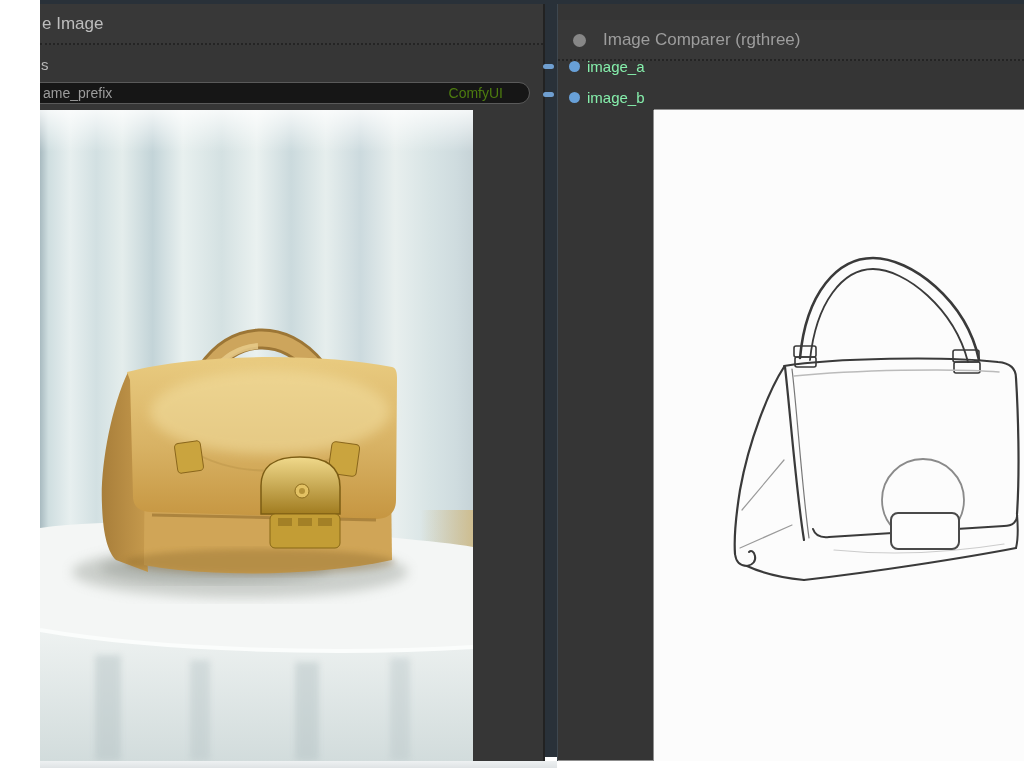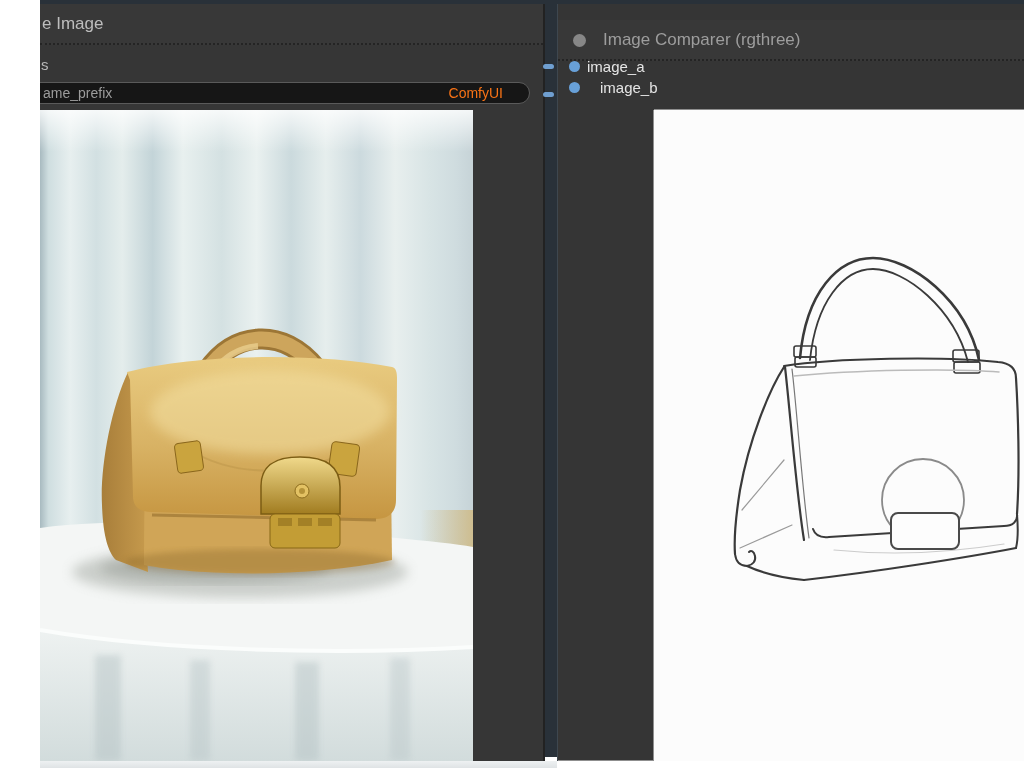--- a/index.html
+++ b/index.html
@@ -10,33 +10,33 @@
   #node-left{position:absolute;left:0;top:4px;width:503px;height:757px;background:#363636;
     border-right:2px solid #222;}
   #node-left .titlebar{position:absolute;left:0;top:0;width:100%;height:41px;background:#383838;
     border-bottom:2px dotted #242424;box-sizing:border-box;}
   #node-left .title{position:absolute;left:2px;top:10px;font-size:17px;color:#bdbdbd;}
   #node-left .outlabel{position:absolute;left:1px;top:52px;font-size:15px;color:#b9b9b9;}
   .widget-pill{position:absolute;left:-30px;top:78px;width:520px;height:22px;border-radius:12px;
     background:#161616;border:1px solid #5a5a5a;box-sizing:border-box;
     display:flex;align-items:center;justify-content:space-between;}
   .widget-pill .wlabel{font-size:14px;color:#9c9c9c;padding-left:32px;white-space:nowrap;}
-  .widget-pill .wvalue{font-size:14px;color:#f97316;padding-right:26px;white-space:nowrap;}
+  .widget-pill .wvalue{font-size:14px;color:#4d7c0f;padding-right:26px;white-space:nowrap;}
   #photo-wrap{position:absolute;left:0;top:106px;width:433px;height:651px;overflow:hidden;background:#dfe9ea;}
   
   #node-right{position:absolute;left:517px;top:4px;width:507px;height:757px;background:#353535;
     border-left:1px solid #3e474f;box-sizing:border-box;}
   #node-right .titlebar{position:absolute;left:0;top:16px;width:100%;height:41px;background:#383838;
     border-bottom:2px dotted #242424;box-sizing:border-box;}
   #node-right .title{position:absolute;left:45px;top:10px;font-size:17px;color:#9d9d9d;}
   .status-dot{position:absolute;left:15px;top:14px;width:13px;height:13px;border-radius:50%;background:#878787;}
   .slot-row{position:absolute;left:0;height:22px;display:flex;align-items:center;}
   .slot-row .dot{width:11px;height:11px;border-radius:50%;background:#68a0d8;margin-left:11px;}
-  .slot-row .slabel{font-size:15px;color:#e5e5e5;margin-left:7px;}
-  #row-a{top:51px;} #row-b{top:72px;gap:13px;}
+  .slot-row .slabel{font-size:15px;color:#86efac;margin-left:7px;}
+  #row-a{top:51px;} #row-b{top:82px;}
   .link-dash{position:absolute;width:11px;height:5px;border-radius:3px;background:#6f9fd1;}
   #dash-a{left:503px;top:64px;} #dash-b{left:503px;top:92px;}
   #dark-margin{position:absolute;left:0;top:106px;width:96px;height:651px;background:#353535;
     border-right:1.5px solid #8f8f8f;border-bottom:1.5px solid #8f8f8f;box-sizing:border-box;}
   #lineart-wrap{position:absolute;left:96px;top:105px;width:411px;height:658px;background:#fcfcfc;
     border-top:1.5px solid #8f8f8f;box-sizing:border-box;overflow:hidden;}
   
   #bottom-strip-left{position:absolute;left:0;top:761px;width:517px;height:7px;
     background:linear-gradient(#eef1f2,#dfe3e5);}
   #bottom-strip-right{position:absolute;left:517px;top:761px;width:507px;height:7px;background:#fff;}

